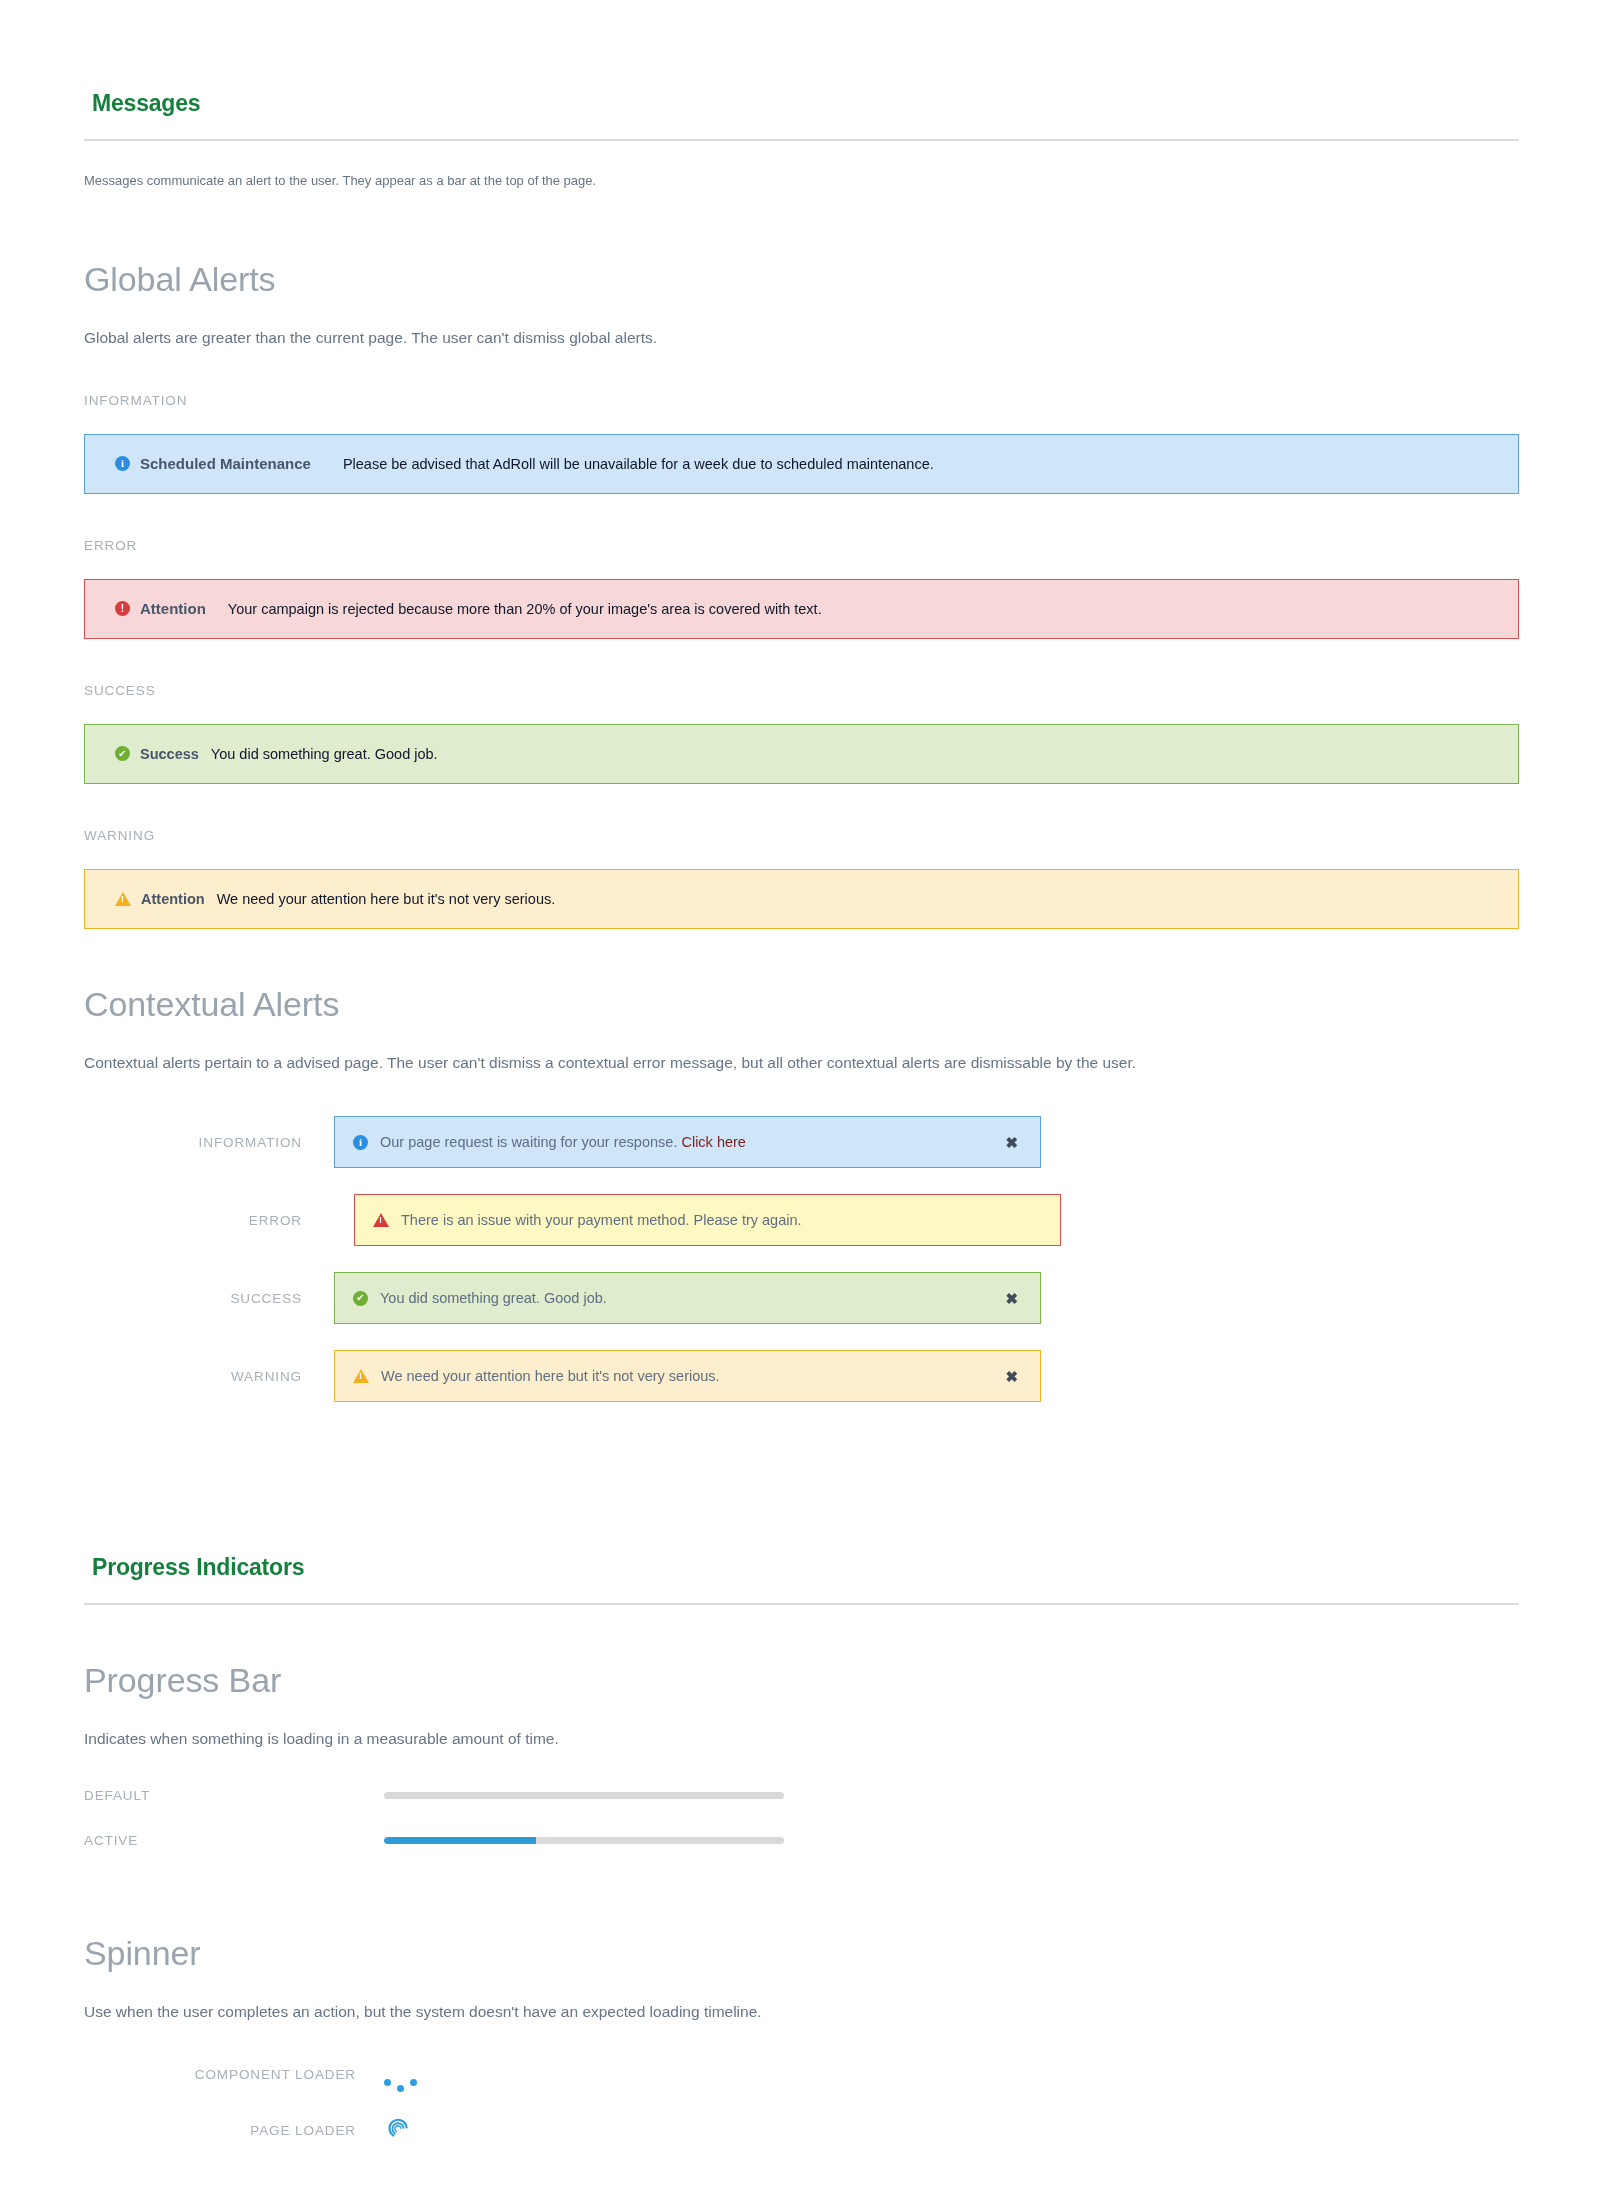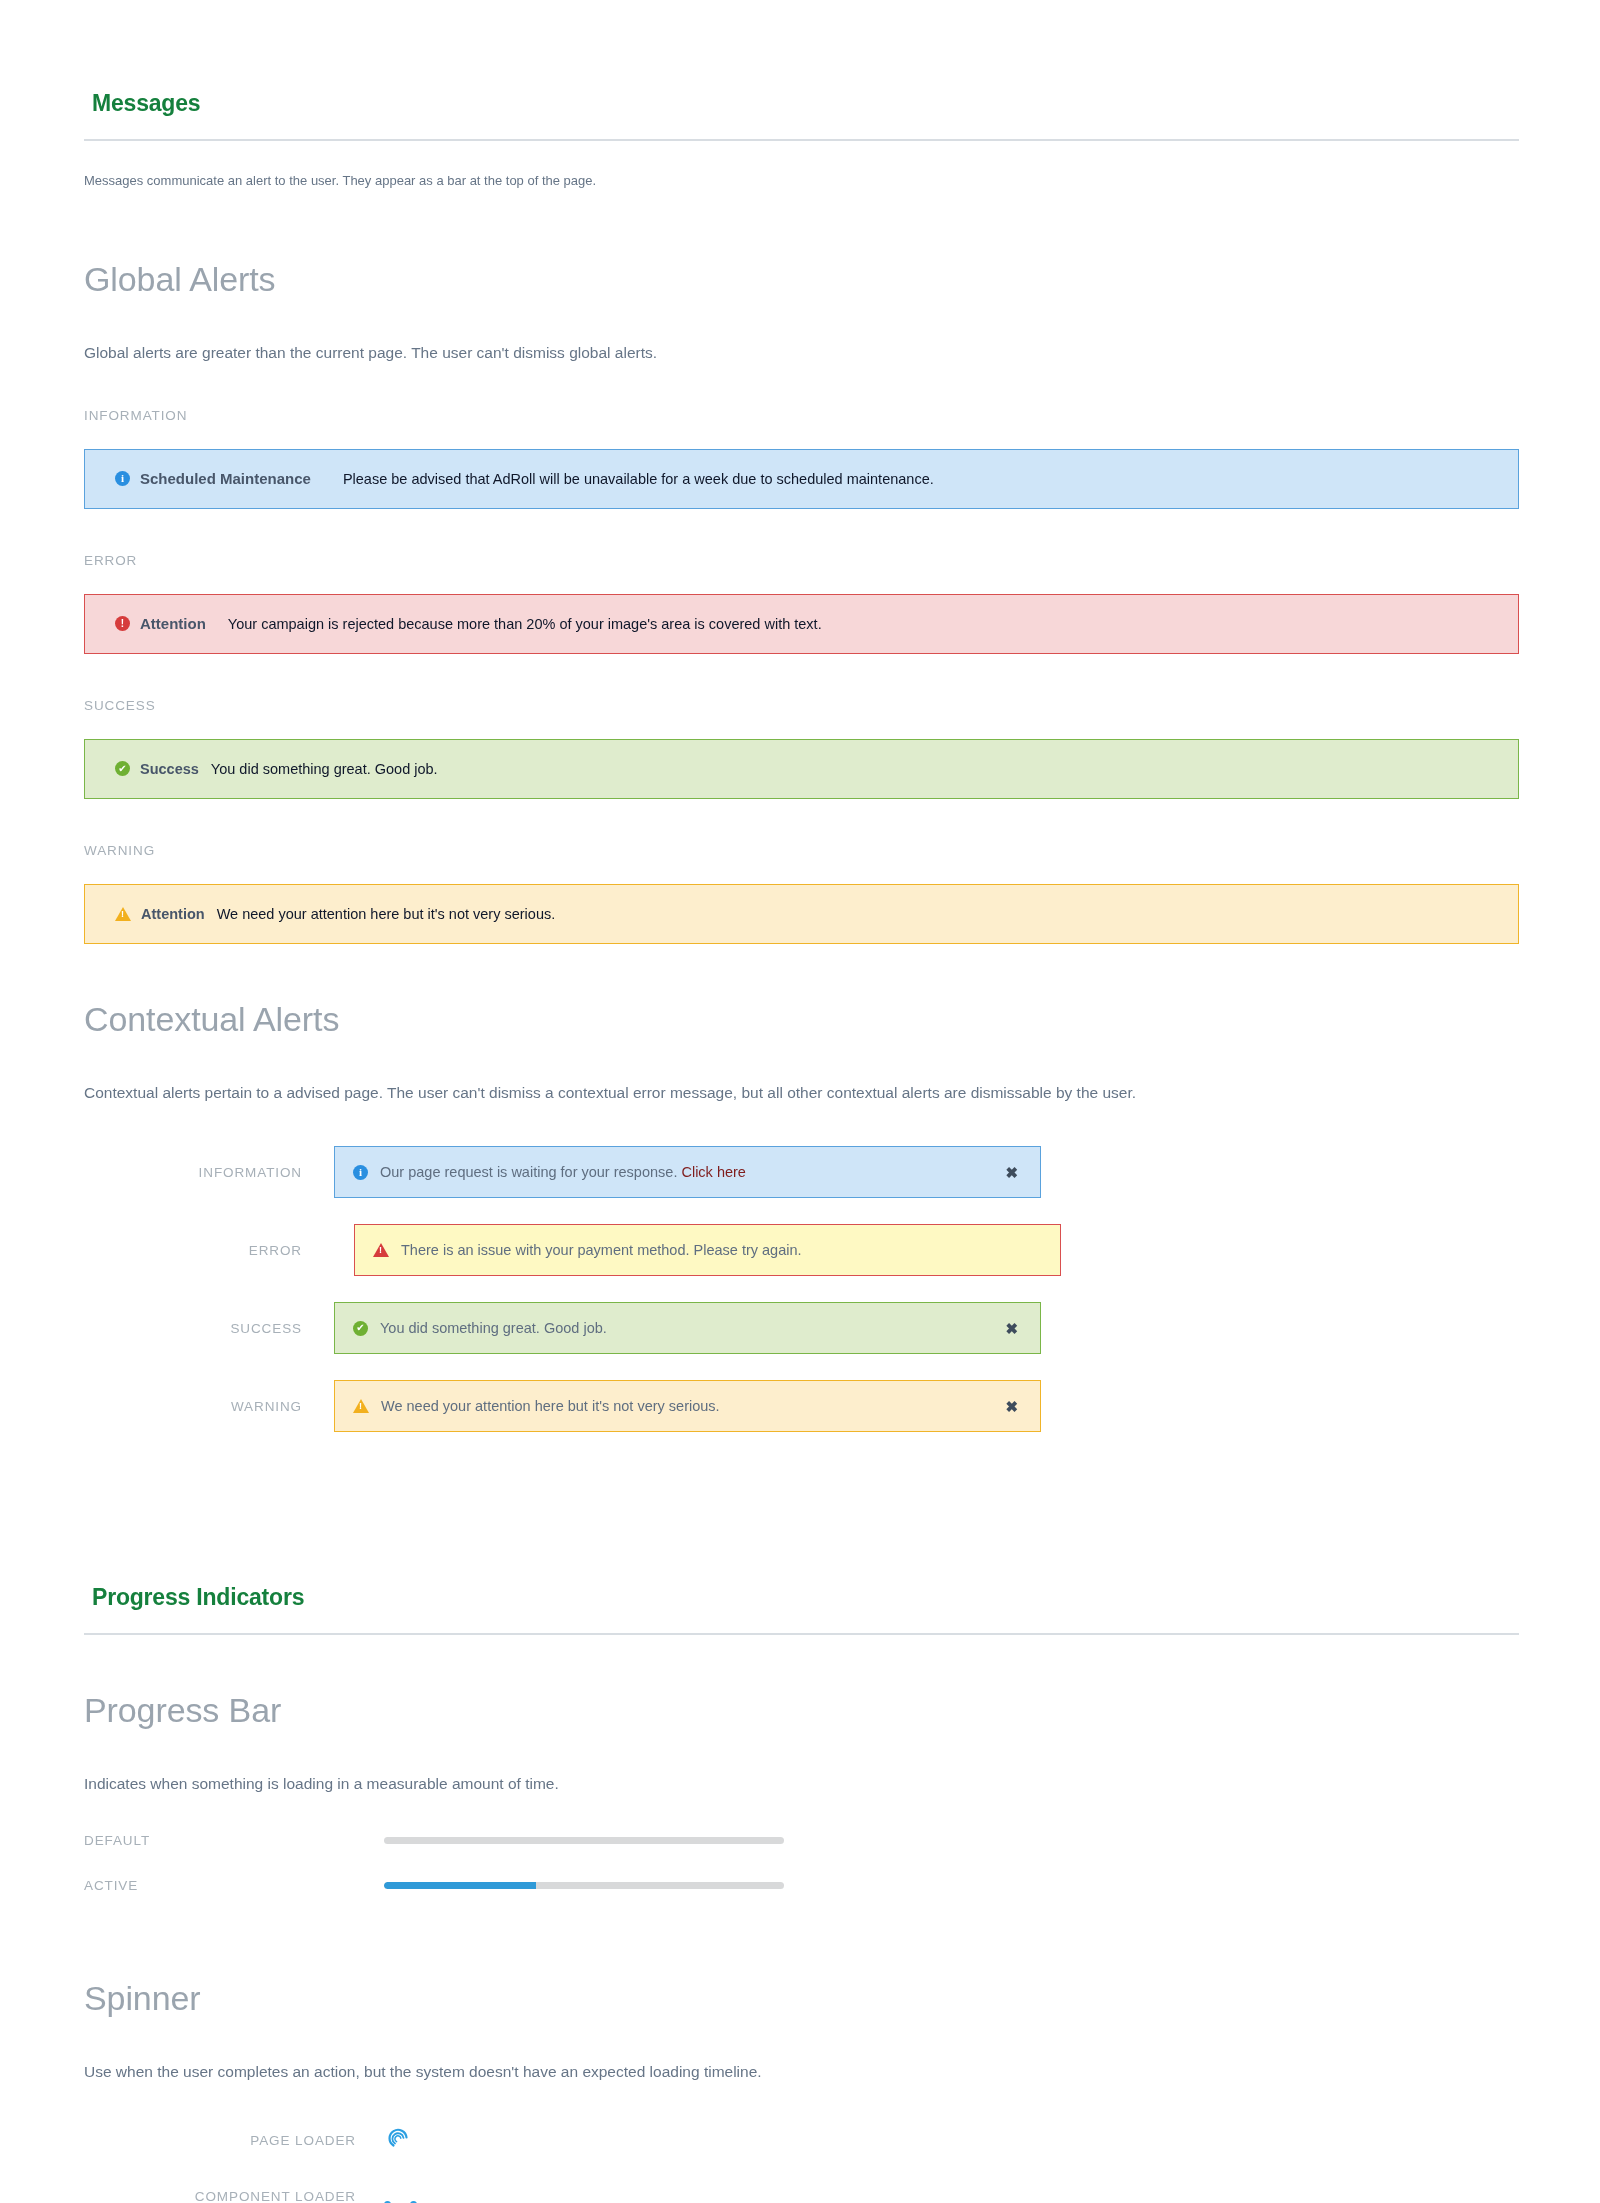--- a/index.html
+++ b/index.html
@@ -40,21 +40,21 @@
     font-size: 34px;
     font-weight: normal;
     color: #9aa4ae;
     margin: 0;
     padding-top: 56px;
     letter-spacing: -0.1px;
   }
   .section-text {
     font-size: 15.5px;
     color: #667587;
-    margin-top: 42px;
+    margin-top: 27px;
     line-height: 1.5;
   }
 
   
   .caps {
     font-size: 13.5px;
     letter-spacing: 0.9px;
     color: #a7b0b8;
     text-transform: uppercase;
   }
@@ -321,39 +321,39 @@
           <div class="track" style="background: rgb(216, 217, 218);">
             <div class="fill" id="fill1" style="width: 38%; background: rgb(47, 154, 216);"></div>
           </div>
         </div>
       </div>
 
       <h2 class="h2">Spinner</h2>
       <p class="section-text">Use when the user completes an action, but the system doesn't have an expected loading timeline.</p>
 
       <div class="spin-list">
+        <div class="spin-row">
+          <div class="caps rowlabel">COMPONENT LOADER</div>
+          <div class="dots">
+            <i style="background: rgb(43, 159, 226);"></i>
+            <i style="background: rgb(43, 159, 226);"></i>
+            <i style="background: rgb(43, 159, 226);"></i>
+          </div>
+        </div>
         <div class="spin-row">
           <div class="caps rowlabel">PAGE LOADER</div>
           <div>
             <svg width="30" height="30" viewBox="0 0 30 30" aria-hidden="true">
               <g fill="none" stroke="#2b9fe2" stroke-linecap="round">
                 <path d="M22.5 13.5 A8.5 8.5 0 1 0 9.5 21.5" stroke-width="2.2"></path>
                 <path d="M19.5 13.8 A5.6 5.6 0 1 0 11 19.6" stroke-width="1.8"></path>
                 <path d="M16.8 14.2 A3 3 0 1 0 12.6 17.6" stroke-width="1.5"></path>
                 <circle cx="9" cy="20.6" r="0.9" fill="#2b9fe2" stroke="none"></circle>
                 <circle cx="6.8" cy="19.2" r="0.7" fill="#2b9fe2" stroke="none"></circle>
               </g>
             </svg>
           </div>
         </div>
-        <div class="spin-row">
-          <div class="caps rowlabel">COMPONENT LOADER</div>
-          <div class="dots">
-            <i style="background: rgb(43, 159, 226);"></i>
-            <i style="background: rgb(43, 159, 226);"></i>
-            <i style="background: rgb(43, 159, 226);"></i>
-          </div>
-        </div>
       </div>
     </div>
 
   </div>
 </div>
 
 </body></html>

